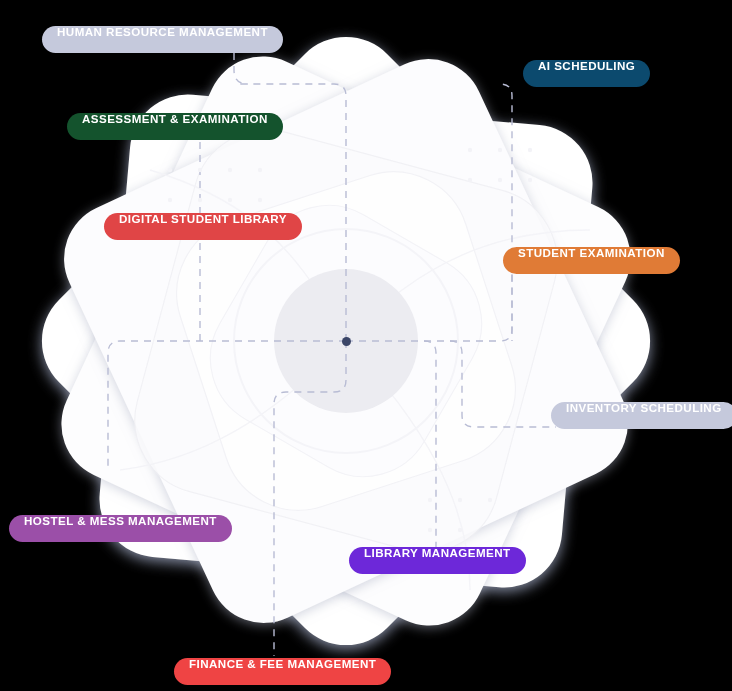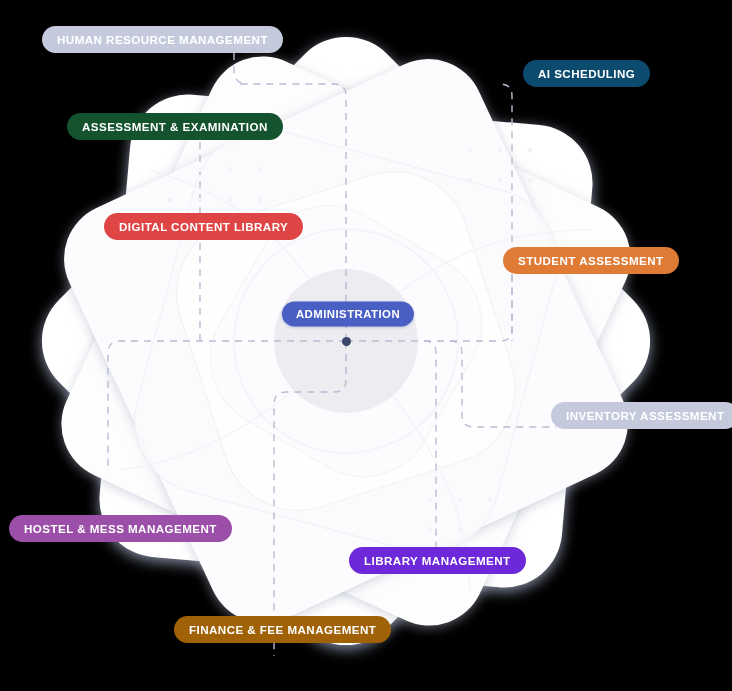--- a/index.html
+++ b/index.html
@@ -17,21 +17,21 @@
   }
   #rosette{
     position:absolute;
     left:0; top:0;
     width:732px; height:691px;
   }
   
   .pill{
     position:absolute;
     display:flex;
-    align-items:center;
+    align-items:flex-start;
     justify-content:center;
     box-sizing:border-box;
     height:27px;
     padding:0 15px;
     border-radius:14px;
     color:#ffffff;
     font-size:11.6px;
     font-weight:bold;
     letter-spacing:0.45px;
     white-space:nowrap;
@@ -167,47 +167,44 @@
           <circle cx="460" cy="500" r="2.2"></circle>
         <circle cx="490" cy="500" r="2.2"></circle>
         <circle cx="430" cy="530" r="2.2"></circle>
           <circle cx="460" cy="530" r="2.2"></circle>
       </g>
     </g>
   </svg>
 
   <div class="center-dot" style="background: rgb(59, 70, 104); left: 341.5px; top: 336.5px;"></div>
 
-  <div class="pill center" id="center-pill" style="background: rgb(74, 95, 196); color: rgb(255, 255, 255); left: 348px; top: 314px; transform: translate(-50%, -50%);">
-    <span>ADMINISTRATION</span>
-  </div>
 
   <div id="pill-host">
       <div class="pill muted" style="background: rgb(197, 201, 220); color: rgb(255, 255, 255); left: 42px; top: 26px;">
         <span>HUMAN RESOURCE MANAGEMENT</span>
       </div>
       <div class="pill" style="background: #0c4a6e; color: rgb(255, 255, 255); left: 523px; top: 60px;">
         <span>AI SCHEDULING</span>
       </div>
       <div class="pill" style="background: #14532d; color: rgb(255, 255, 255); left: 67px; top: 113px;">
         <span>ASSESSMENT &amp; EXAMINATION</span>
       </div>
       <div class="pill" style="background: rgb(224, 69, 70); color: rgb(255, 255, 255); left: 104px; top: 213px;">
-        <span>DIGITAL CONTENT LIBRARY</span>
+        <span>DIGITAL STUDENT LIBRARY</span>
       </div>
       <div class="pill" style="background: rgb(224, 123, 54); color: rgb(255, 255, 255); left: 503px; top: 247px;">
-        <span>STUDENT ASSESSMENT</span>
+        <span>STUDENT EXAMINATION</span>
       </div>
       <div class="pill muted" style="background: rgb(197, 201, 220); color: rgb(255, 255, 255); left: 551px; top: 402px;">
-        <span>INVENTORY ASSESSMENT</span>
+        <span>INVENTORY SCHEDULING</span>
       </div>
       <div class="pill" style="background: rgb(155, 79, 168); color: rgb(255, 255, 255); left: 9px; top: 515px;">
         <span>HOSTEL &amp; MESS MANAGEMENT</span>
       </div>
       <div class="pill" style="background: #6d28d9; color: rgb(255, 255, 255); left: 349px; top: 547px;">
         <span>LIBRARY MANAGEMENT</span>
       </div>
-      <div class="pill" style="background: #a16207; color: rgb(255, 255, 255); left: 174px; top: 616px;">
+      <div class="pill" style="background: #ef4444; color: rgb(255, 255, 255); left: 174px; top: 658px;">
         <span>FINANCE &amp; FEE MANAGEMENT</span>
       </div>
     </div>
 
 </div>
 
 </body></html>

